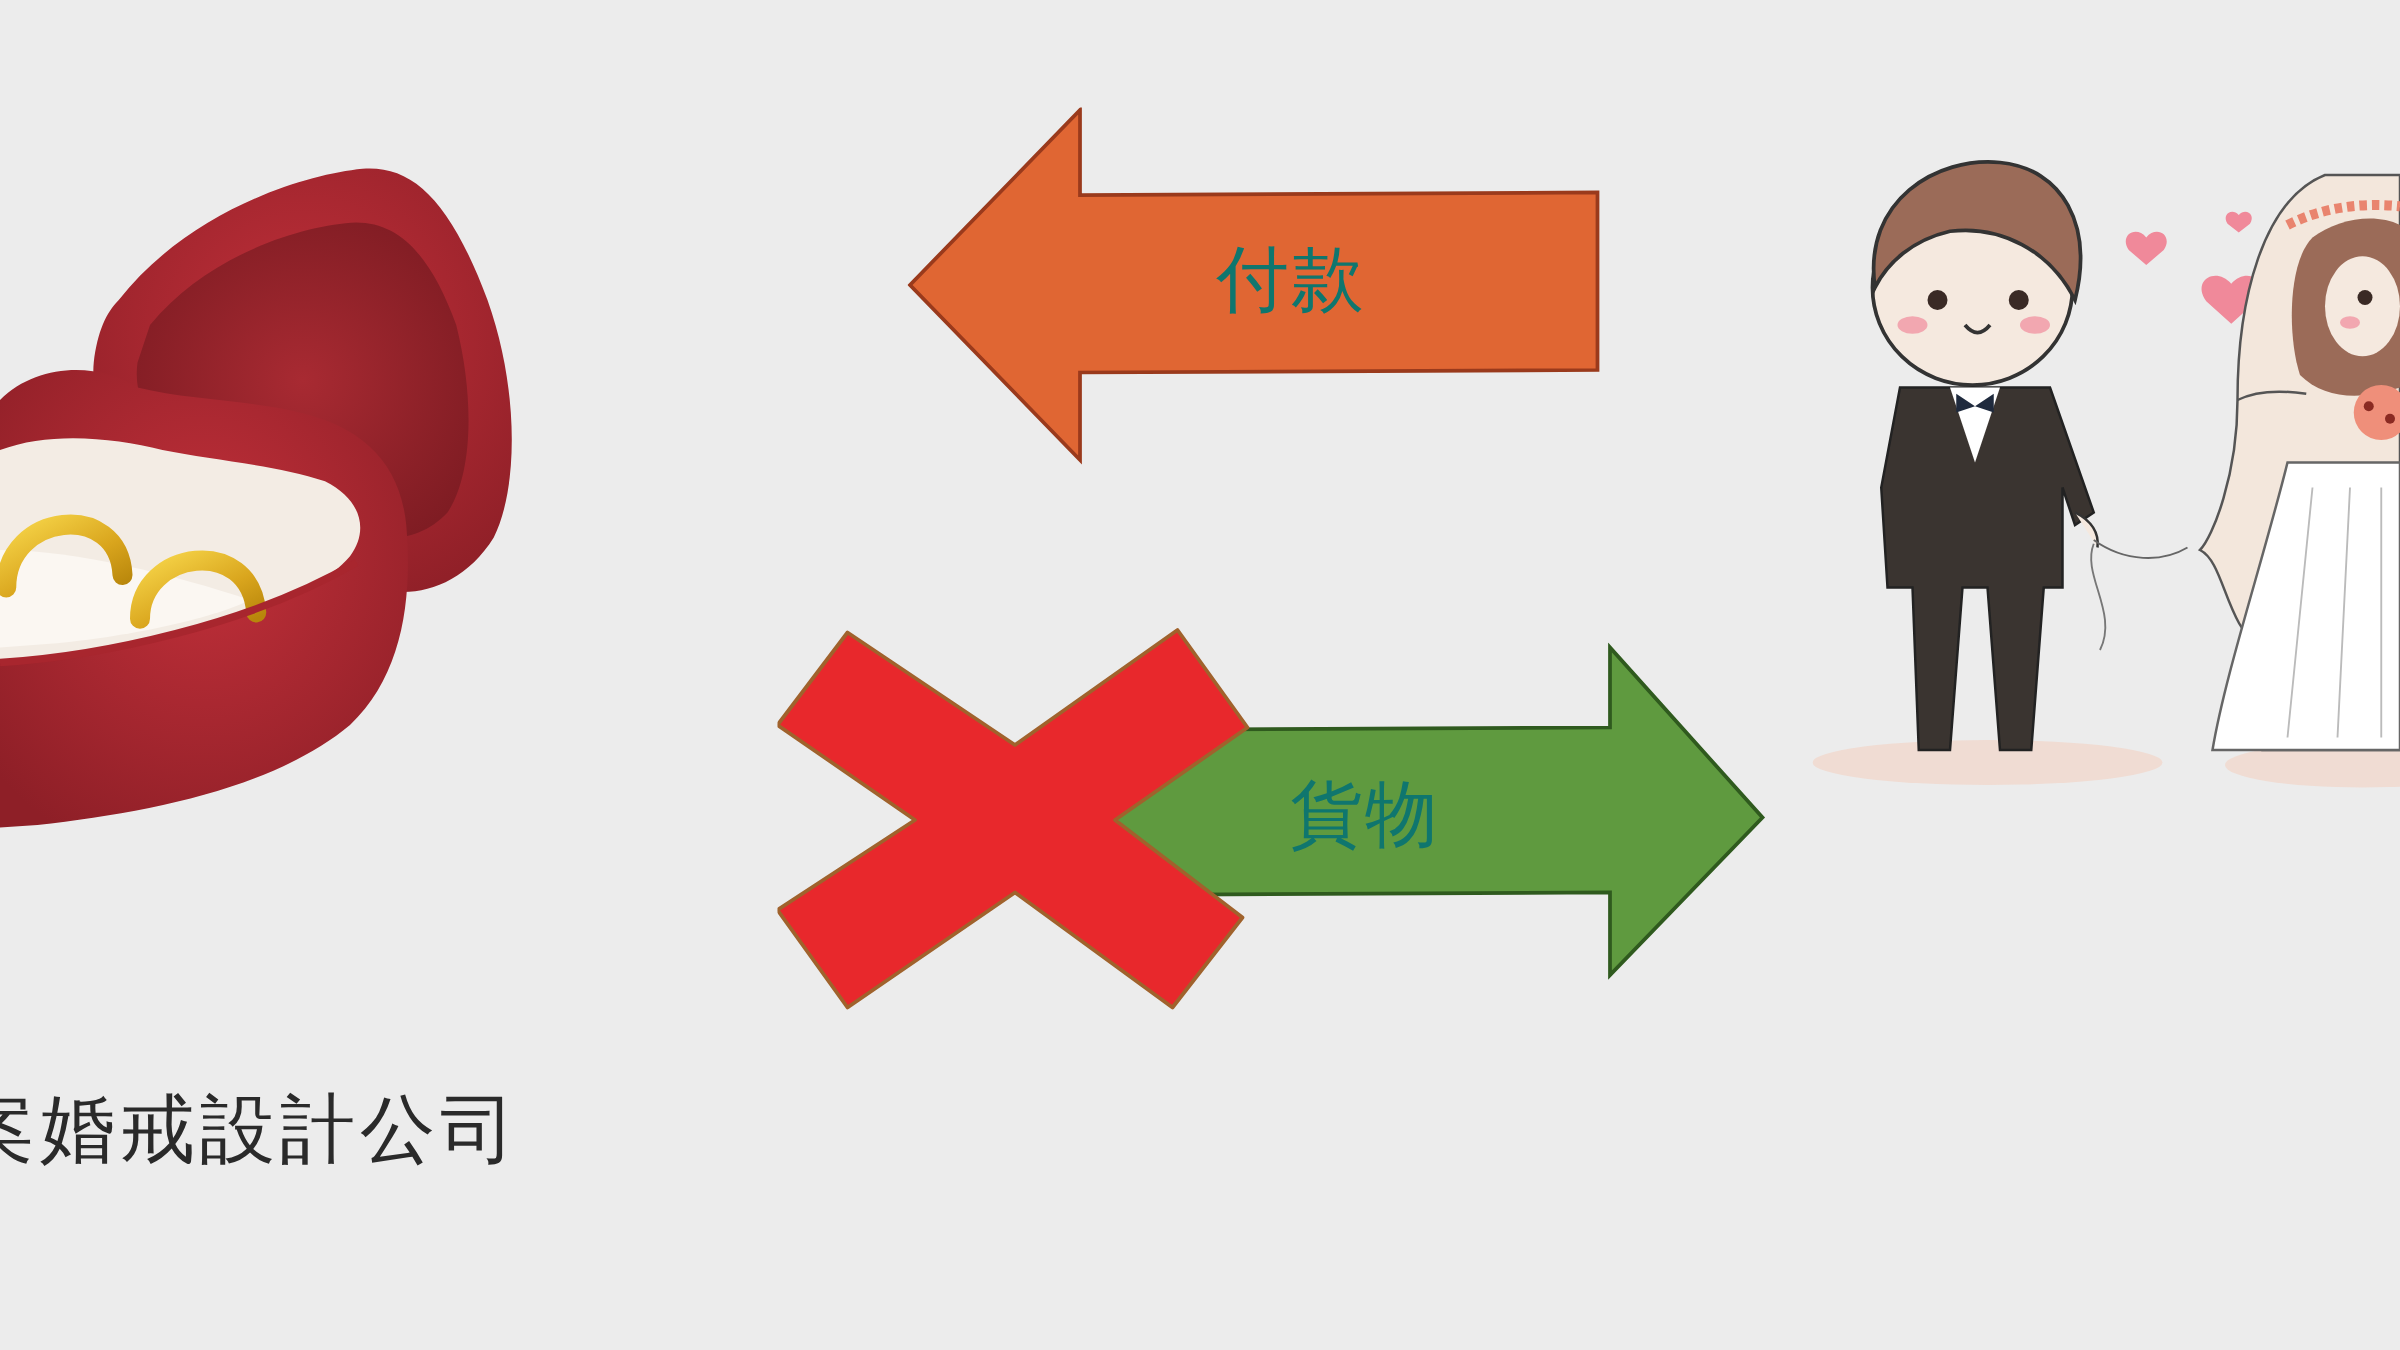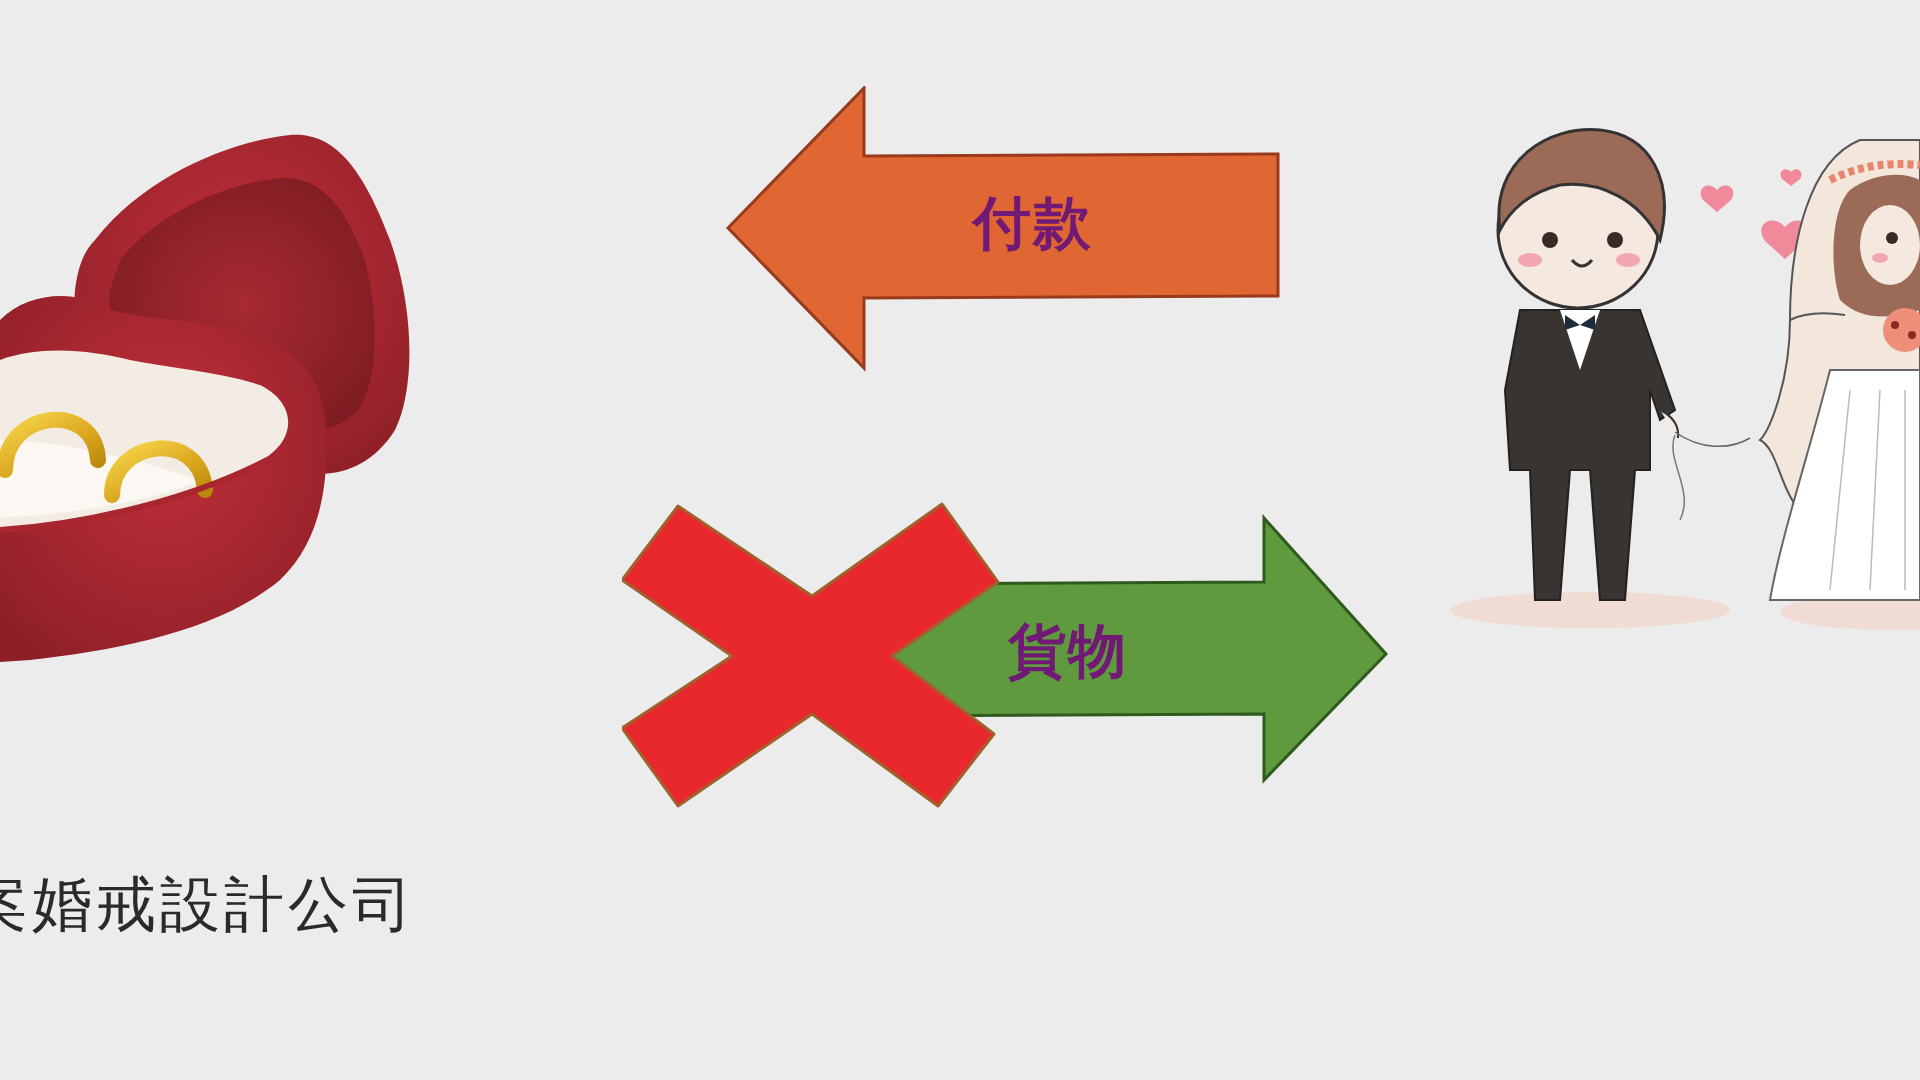--- a/index.html
+++ b/index.html
@@ -22,25 +22,24 @@
       position: absolute;
       font-size: 60px;
       color: #2a2a2a;
       letter-spacing: 4px;
       white-space: nowrap;
       line-height: 1;
     }
     .arrow-text {
       position: absolute;
       font-size: 58px;
-      color: #701a75;
+      color: #0f766e;
       letter-spacing: 2px;
       white-space: nowrap;
       line-height: 1;
-      font-weight: bold;
     }
     svg { display: block; }
   </style>
 </head>
 <body>
 
 <div class="slide">
 
   <div class="abs" style="left:0; top:110px; width:420px; height:620px;">
     <svg width="420" height="620" viewBox="0 0 420 620">
@@ -77,21 +76,21 @@
 
   <div class="label" style="left:-32px; top:874px;">案婚戒設計公司</div>
 
   <div class="abs" style="left:726px; top:86px; width:554px; height:286px;">
     <svg width="554" height="286" viewBox="0 0 554 286">
       <polygon points="2,142 138,2 138,70 552,68 552,210 138,212 138,282" fill="#e06633" stroke="#9a3a1c" stroke-width="3"></polygon>
     </svg>
     <div class="arrow-text" style="left:247px; top:108px;">付款</div>
   </div>
 
-  <div class="abs" style="left:854px; top:514px; width:536px; height:270px;">
+  <div class="abs" style="left:878px; top:514px; width:536px; height:270px;">
     <svg width="536" height="270" viewBox="0 0 536 270">
       <polygon points="0,70 410,68 410,4 532,140 410,266 410,200 0,202" fill="#5f9a3f" stroke="#2f5a1e" stroke-width="3"></polygon>
     </svg>
     <div class="arrow-text" style="left:154px; top:108px;">貨物</div>
   </div>
 
   <div class="abs" style="left:622px; top:500px; width:380px; height:310px;">
     <svg width="380" height="310" viewBox="0 0 380 310">
       <polygon points="0,80 56,6 190,96 320,4 376,82 270,156 372,234 316,306 190,214 56,306 0,228 110,156" fill="#e8282c" stroke="#a0622c" stroke-width="3" stroke-linejoin="round"></polygon>
     </svg>

